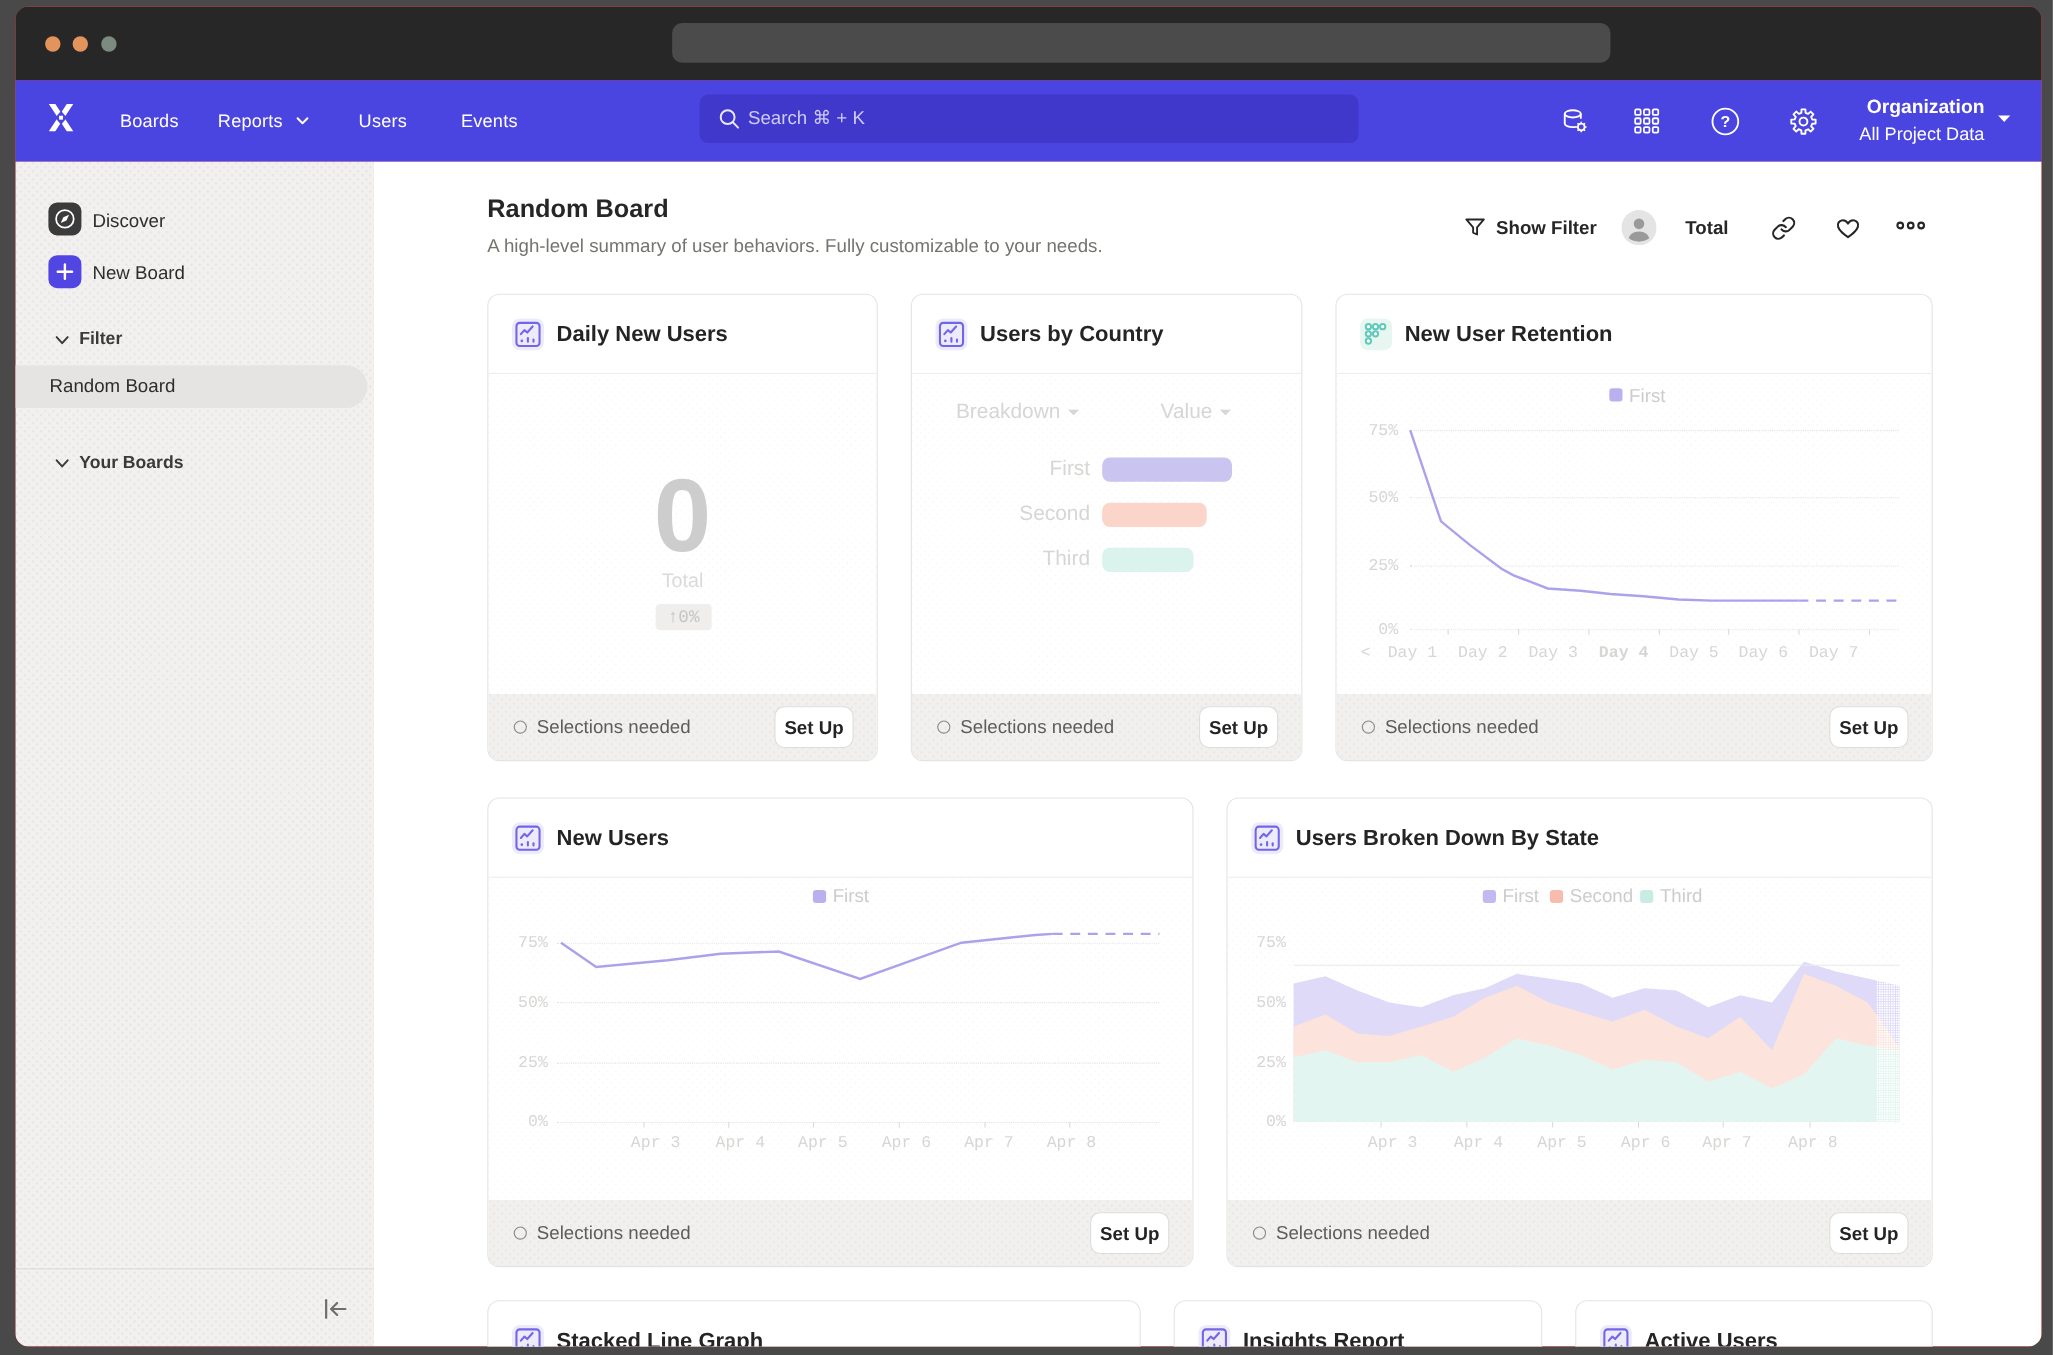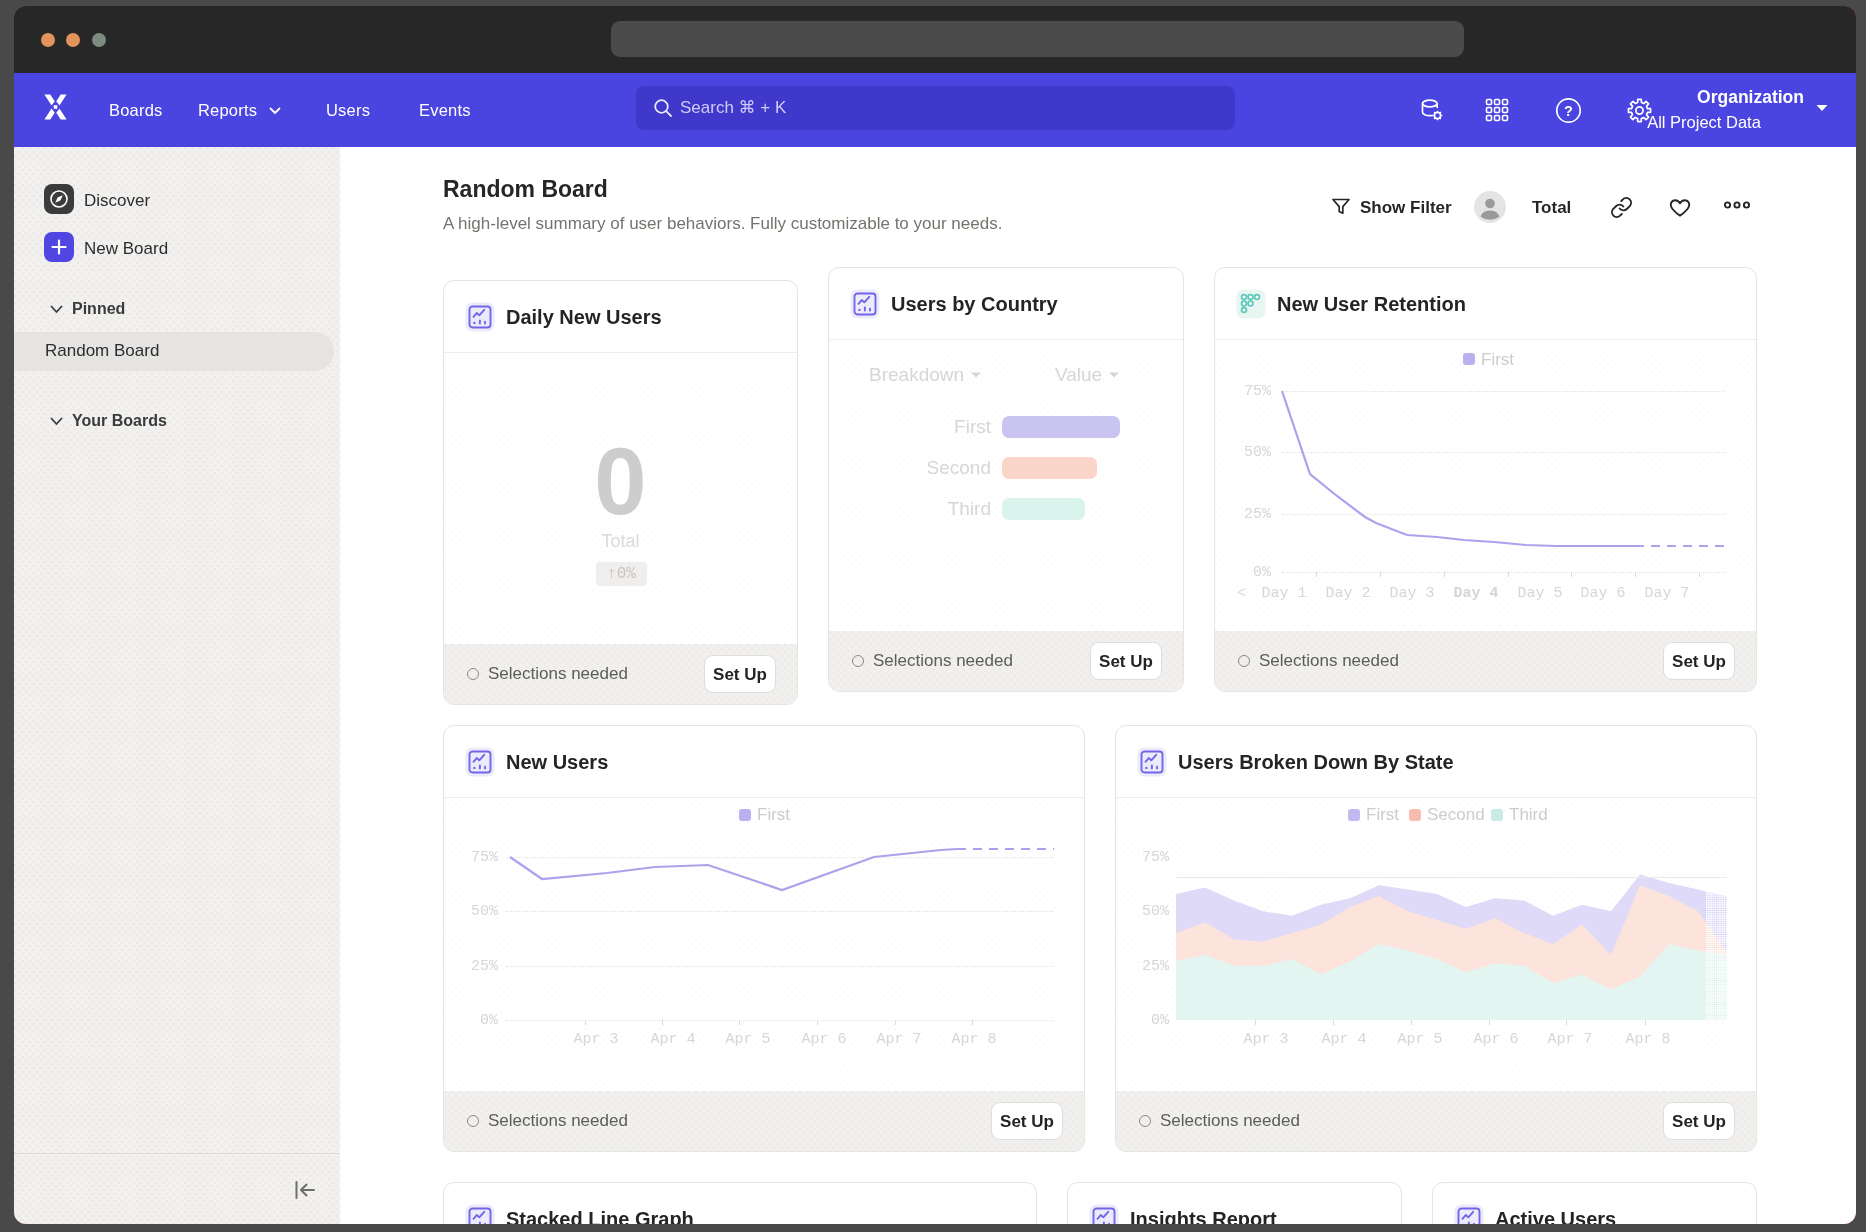--- a/index.html
+++ b/index.html
@@ -107,21 +107,21 @@
         <rect x="18.5" y="18.5" width="5" height="5" rx="1.2"></rect>
     </svg>
     <svg class="navicon" style="left:1541px" width="27" height="27" viewBox="0 0 27 27">
       <circle cx="13.5" cy="13.5" r="11.7" fill="none" stroke="#fff" stroke-width="1.7"></circle>
       <text x="13.5" y="18.6" text-anchor="middle" font-size="14.5" font-weight="bold" fill="#fff" font-family="Liberation Sans, sans-serif">?</text>
     </svg>
     <svg class="navicon" style="left:1612px" width="27" height="27" viewBox="0 0 27 27">
       <path d="M11.72 2.44 L15.28 2.44 L15.45 5.54 L17.82 6.53 L20.06 4.42 L22.58 6.94 L20.51 9.25 L21.48 11.63 L24.56 11.72 L24.56 15.28 L21.46 15.45 L20.47 17.82 L22.58 20.06 L20.06 22.58 L17.75 20.51 L15.37 21.48 L15.28 24.56 L11.72 24.56 L11.55 21.46 L9.18 20.47 L6.94 22.58 L4.42 20.06 L6.49 17.75 L5.52 15.37 L2.44 15.28 L2.44 11.72 L5.54 11.55 L6.53 9.18 L4.42 6.94 L6.94 4.42 L9.25 6.49 L11.63 5.52 Z M17.10 13.50 A3.6 3.6 0 1 0 9.90 13.50 A3.6 3.6 0 1 0 17.10 13.50 Z" fill="none" stroke="#fff" stroke-width="1.7" stroke-linejoin="round" fill-rule="evenodd"></path>
     </svg>
     <div style="position:absolute;left:1590px;top:14px;width:200px;text-align:right;color:#fff;font-size:17.5px;font-weight:700;">Organization</div>
-    <div style="position:absolute;left:1590px;top:40px;width:200px;text-align:center;color:#fff;font-size:16.5px;">All Project Data</div>
+    <div style="position:absolute;left:1590px;top:40px;width:200px;text-align:right;color:#fff;font-size:16.5px;">All Project Data</div>
     <svg style="position:absolute;left:1801px;top:30px" width="14" height="10" viewBox="0 0 14 10">
         <path d="M1.5 2l5.5 6 5.5-6z" fill="#fff"></path>
       </svg>
   </div>
 
   <div class="sidebar">
     <div class="sideicon" style="top:37px; background:#3b3b3b;">
       <svg style="position:absolute;left:5px;top:5px" width="20" height="20" viewBox="0 0 20 20">
         <circle cx="10" cy="10" r="8" fill="none" stroke="#fff" stroke-width="1.6"></circle>
         <path d="M13.8 6.2l-2.4 5.2-5.2 2.4 2.4-5.2z" fill="#fff"></path>
@@ -130,21 +130,21 @@
     <div class="sidetext" style="top:44px;">Discover</div>
     <div class="sideicon" style="top:85px; background:#5246e2;">
       <svg style="position:absolute;left:6px;top:6px" width="18" height="18" viewBox="0 0 18 18">
           <path d="M9 2.5v13M2.5 9h13" stroke="#fff" stroke-width="2.2" stroke-linecap="round"></path>
         </svg>
     </div>
     <div class="sidetext" style="top:92px;">New Board</div>
     <svg style="position:absolute;left:36px;top:158px" width="13" height="9" viewBox="0 0 13 9">
         <path d="M1.5 1.5L6.5 7l5-5.5" fill="none" stroke="#3a3a3a" stroke-width="1.8" stroke-linecap="round" stroke-linejoin="round"></path>
       </svg>
-    <div class="secthead" style="top:153px;">Pinned</div>
+    <div class="secthead" style="top:153px;">Filter</div>
     <div style="position:absolute;left:0;top:185px;width:320px;height:39px;background:#e5e4e2;border-radius:0 20px 20px 0;"></div>
     <div style="position:absolute;left:31px;top:194px;font-size:17px;color:#2d2d2d;">Random Board</div>
     <svg style="position:absolute;left:36px;top:270px" width="13" height="9" viewBox="0 0 13 9">
         <path d="M1.5 1.5L6.5 7l5-5.5" fill="none" stroke="#3a3a3a" stroke-width="1.8" stroke-linecap="round" stroke-linejoin="round"></path>
       </svg>
     <div class="secthead" style="top:265px;">Your Boards</div>
     <div style="position:absolute;left:0;top:1006px;width:326px;border-top:1px solid #dcdbd9;"></div>
     <svg style="position:absolute;left:279px;top:1032px" width="24" height="22" viewBox="0 0 24 22" fill="none" stroke="#6e6e6a" stroke-width="2" stroke-linecap="round">
       <path d="M3.5 3v16"></path>
         <path d="M21 11H8.5"></path>
@@ -171,21 +171,21 @@
     </svg>
     <svg style="position:absolute;left:1328px;top:48px" width="24" height="24" viewBox="0 0 24 24">
         <path d="M12 20.6C9 18.6 4.6 15.4 3.1 11.5 1.9 8.3 4 5.2 7.3 5.2c2 0 3.7 1.2 4.7 3.1 1-1.9 2.7-3.1 4.7-3.1 3.3 0 5.4 3.1 4.2 6.3-1.5 3.9-5.9 7.1-8.9 9.1z" fill="none" stroke="#262626" stroke-width="1.9" stroke-linejoin="round"></path>
       </svg>
     <svg style="position:absolute;left:1383px;top:53px" width="28" height="10" viewBox="0 0 28 10">
       <circle cx="4.5" cy="5" r="2.6" fill="none" stroke="#262626" stroke-width="1.9"></circle>
         <circle cx="14" cy="5" r="2.6" fill="none" stroke="#262626" stroke-width="1.9"></circle>
         <circle cx="23.5" cy="5" r="2.6" fill="none" stroke="#262626" stroke-width="1.9"></circle>
     </svg>
 
-    <div class="card" style="left:103px;top:133px;width:355px;height:425px;">
+    <div class="card" style="left:103px;top:120px;width:355px;height:425px;">
       <div class="chead">
         <svg class="cicon" width="30" height="30" viewBox="0 0 30 30">
           <rect x="0.5" y="0.5" width="29" height="29" rx="7" fill="#edebfb"></rect>
           <g fill="none" stroke="#7266e8" stroke-width="1.9" stroke-linecap="round" stroke-linejoin="round">
             <rect x="4.5" y="4.5" width="21" height="21" rx="3"></rect>
             <path d="M8.5 14.8l3.2-3.7 2.6 2.2 4.9-5.5"></path>
             <path d="M14.9 18.4v3.2"></path>
               <path d="M20 19.6v2"></path>
           </g>
           <circle cx="9.4" cy="20.9" r="1.2" fill="#7266e8"></circle>

